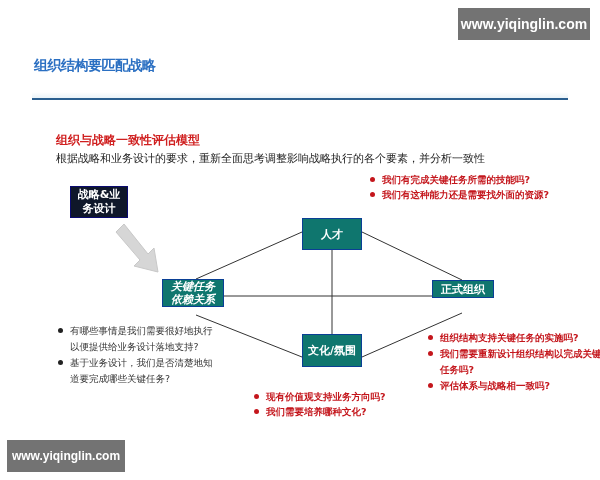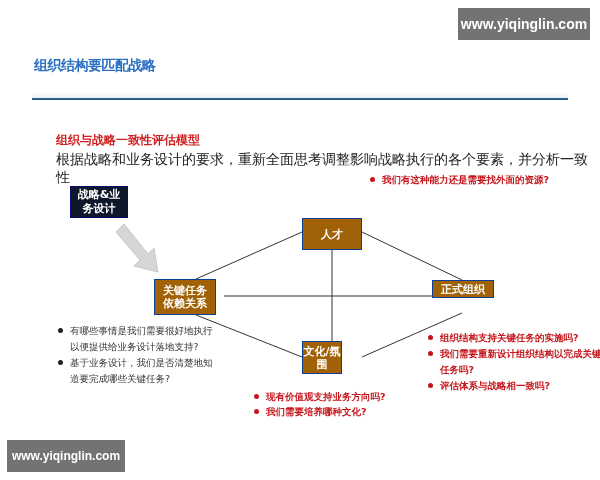--- a/index.html
+++ b/index.html
@@ -24,39 +24,39 @@
     background: #2c5f8f;
   }
   .title-rule-shadow {
     position: absolute; left: 32px; top: 92px; width: 536px; height: 6px;
     background: linear-gradient(#ffffff, #eaf3f8);
   }
   .model-title {
     position: absolute; left: 56px; top: 132px; font-size: 12px; font-weight: bold; color: #d02020;
   }
   .model-subtitle {
-    position: absolute; left: 56px; top: 151px; font-size: 14px; color: #222222;
+    position: absolute; left: 56px; top: 151px; font-size: 11px; color: #222222;
   }
   .strategy-box {
     position: absolute; left: 70px; top: 186px; width: 58px; height: 32px;
     background: #0f172a; border: 1px solid #0a0a70;
     color: #ffffff; font-size: 11px; font-weight: bold; text-align: center;
     line-height: 14px; display: flex; align-items: center; justify-content: center;
     box-sizing: border-box; padding: 2px;
   }
   .node {
-    position: absolute; background: #a16207; border: 1px solid #0a3f95;
+    position: absolute; background: #0f766e; border: 1px solid #0a3f95;
     color: #ffffff; font-size: 11px; font-weight: bold; text-align: center;
     display: flex; align-items: center; justify-content: center; box-sizing: border-box;
     line-height: 13px;
   }
   .node-talent { left: 302px; top: 218px; width: 60px; height: 32px; }
-  .node-tasks { left: 154px; top: 279px; width: 62px; height: 36px; }
+  .node-tasks { left: 162px; top: 279px; width: 62px; height: 28px; font-style: italic; }
   .node-org { left: 432px; top: 280px; width: 62px; height: 18px; }
-  .node-culture { left: 302px; top: 341px; width: 40px; height: 33px; }
+  .node-culture { left: 302px; top: 334px; width: 60px; height: 33px; }
   svg.lines { position: absolute; left: 0; top: 0; }
   .qlist {
     position: absolute; margin: 0; padding: 0; list-style: none; font-size: 9.5px;
     line-height: 15px;
   }
   .qlist li { position: relative; padding-left: 12px; }
   .qlist li::before {
     content: ""; position: absolute; left: 0; top: 5px; width: 5px; height: 5px;
     border-radius: 50%;
   }
@@ -113,20 +113,21 @@
   </div>
 </div>
 <div class="node node-org">
   <span>正式组织</span>
 </div>
 <div class="node node-culture">
   <span>文化/氛围</span>
 </div>
 
 <ul class="qlist red q-talent">
+  <li>我们有完成关键任务所需的技能吗?</li>
   <li>我们有这种能力还是需要找外面的资源?</li>
 </ul>
 
 <ul class="qlist dark q-tasks">
   <li>有哪些事情是我们需要很好地执行以便提供给业务设计落地支持?</li>
   <li>基于业务设计，我们是否清楚地知道要完成哪些关键任务?</li>
 </ul>
 
 <ul class="qlist red q-org">
   <li>组织结构支持关键任务的实施吗?</li>

